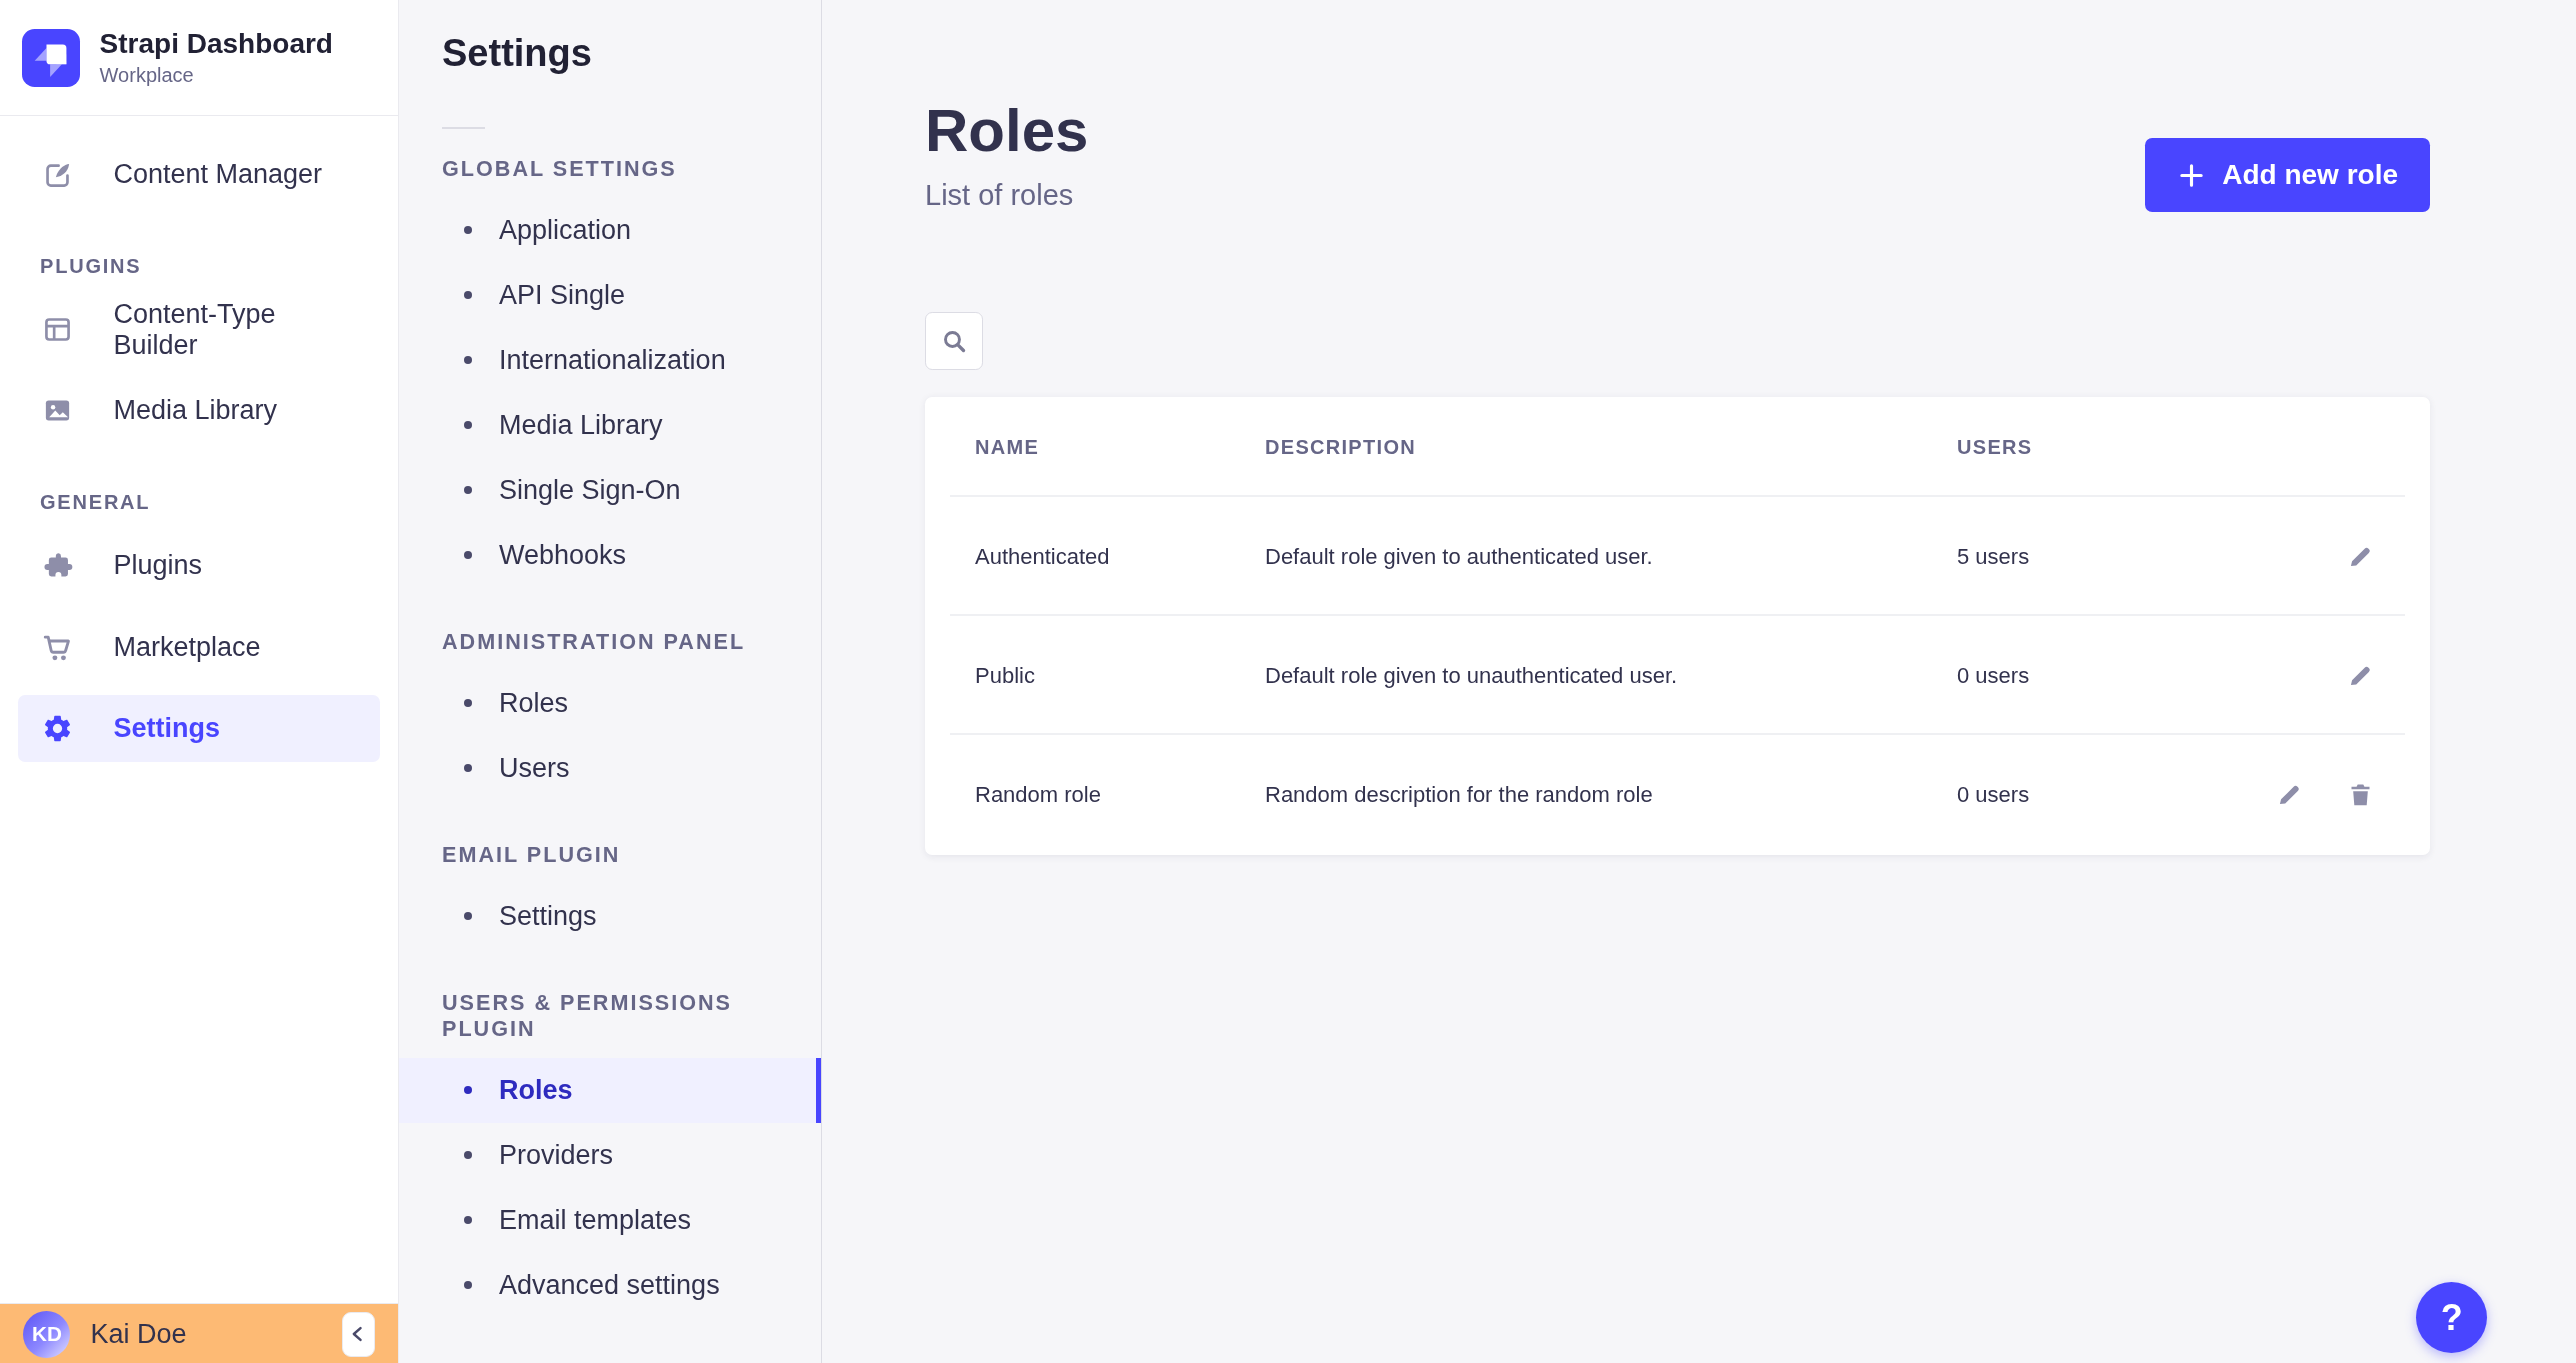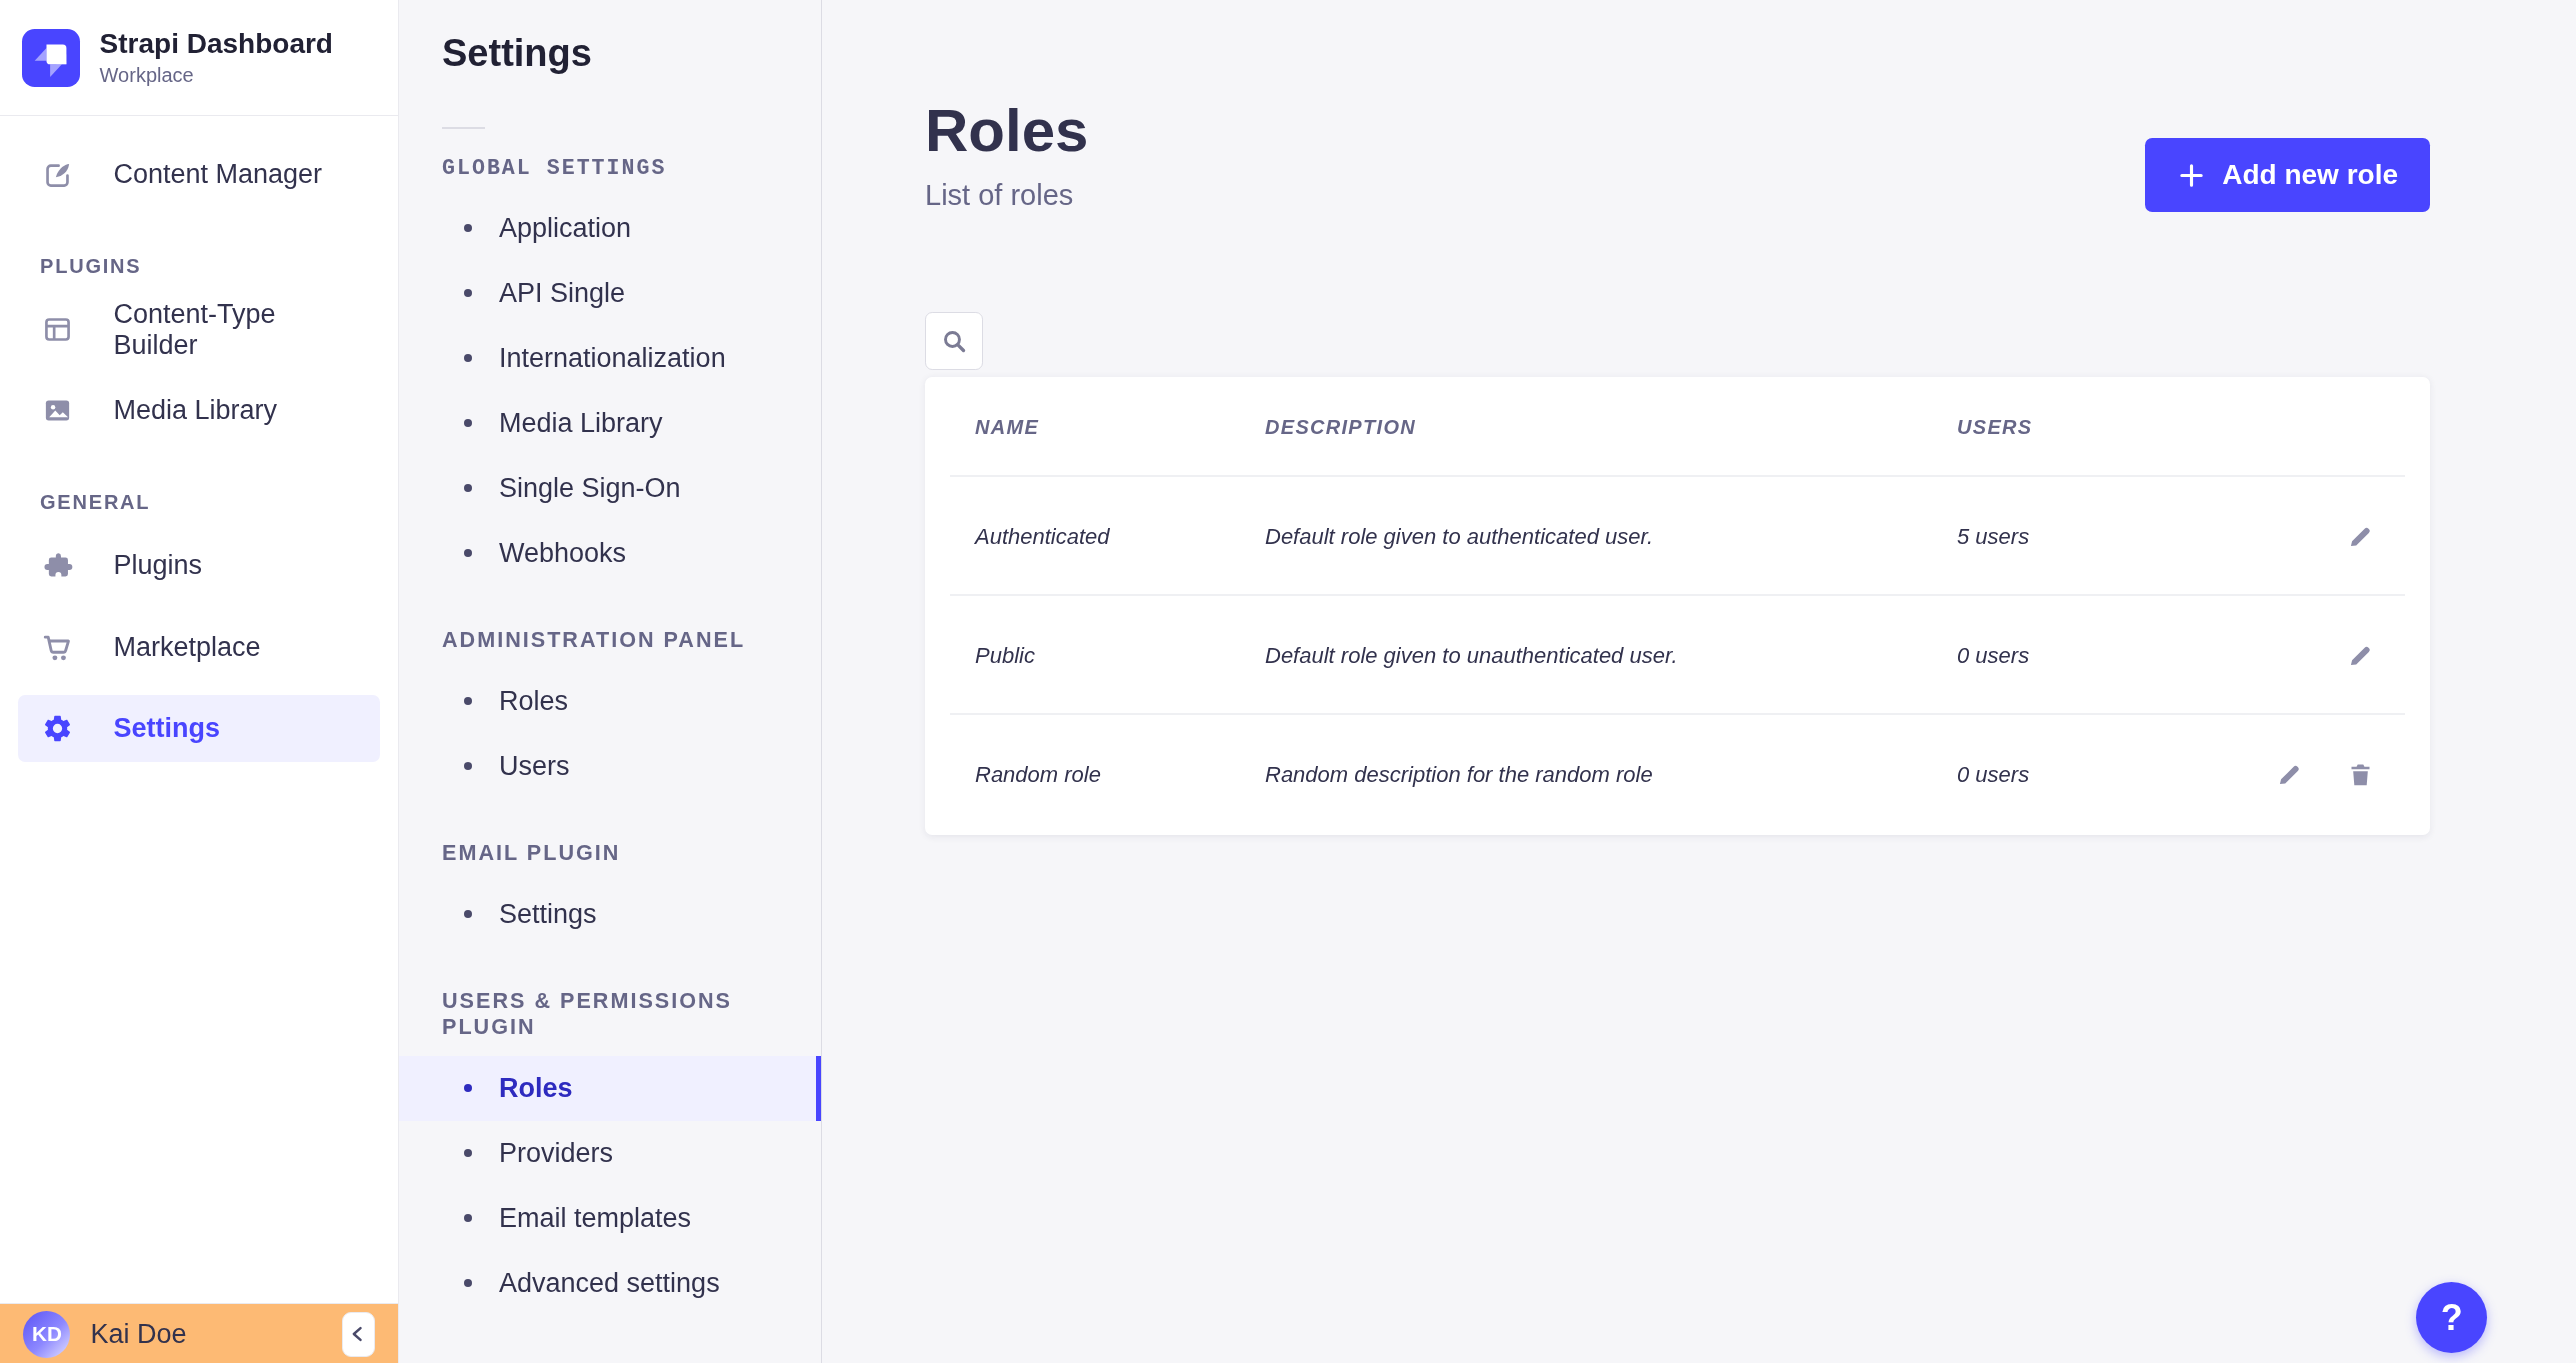--- a/index.html
+++ b/index.html
@@ -64,21 +64,21 @@
   .sub-nav {
     width:423px; background:#f6f6f9; border-right:0.9px solid #dcdce4;
     flex-shrink:0; padding-top:32px;
   }
   .sub-nav-title { font-size:38px; font-weight:bold; color:#212134; margin-left:43px; }
   .sub-nav-rule { width:43px; height:1.8px; background:#dcdce4; margin:52px 0 0 43px; border:none; }
   .sn-section-label {
     font-size:21.6px; font-weight:bold; letter-spacing:2px; color:#666687;
     margin:41px 43px 16px 43px;
   }
-  .sn-section-label.first { margin-top:27px;font-family:Liberation Mono, monospace; }
+  .sn-section-label.first { margin-top:27px; }
   .sn-item {
     height:65px; display:flex; align-items:center; cursor:pointer;
     font-size:27px; color:#32324d; position:relative;
   }
   .sn-bullet {
     width:8px; height:8px; border-radius:50%; background:#4a4a6a;
     margin-left:65px; margin-right:27px; flex-shrink:0;
   }
   .sn-item.active { background:#f0f0ff; color:#2e2bbf; font-weight:bold; }
   .sn-item.active .sn-bullet { background:#2e2bbf; }
@@ -101,24 +101,23 @@
     font-family:"Liberation Sans", sans-serif;
     margin-top:42px;
   }
   .search-btn {
     position:absolute; left:103px; top:312px; width:58px; height:58px;
     background:#ffffff; border:1.8px solid #dcdce4; border-radius:7.2px;
     display:flex; align-items:center; justify-content:center; cursor:pointer;
   }
 
   .roles-card {
-    position:absolute; left:103px; right:68px; top:377px; height:458px;
+    position:absolute; left:103px; right:68px; top:397px; height:458px;
     background:#ffffff; border-radius:7.2px;
     box-shadow:0 1.8px 7.2px rgba(33,33,82,0.08);
-    font-style:italic;
   }
   .t-row {
     display:grid; grid-template-columns:290px 692px 1fr 234px;
     align-items:center; padding:0 50px; position:relative;
   }
   .t-row.divided::after {
     content:""; position:absolute; left:25px; right:25px; bottom:0;
     height:1.8px; background:#eff0f3;
   }
   .t-head { height:100px; }

